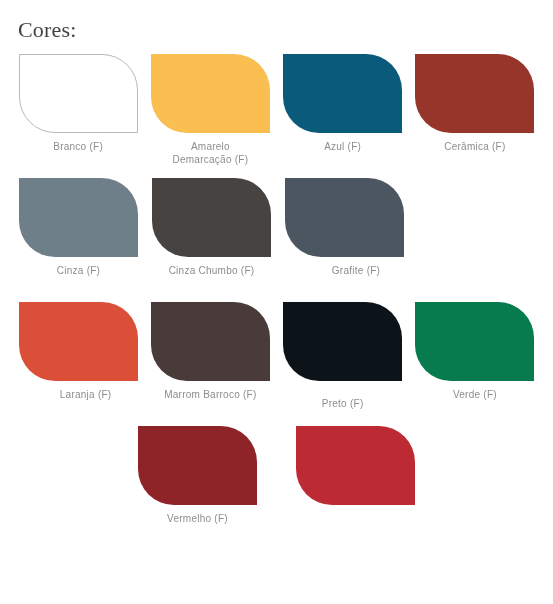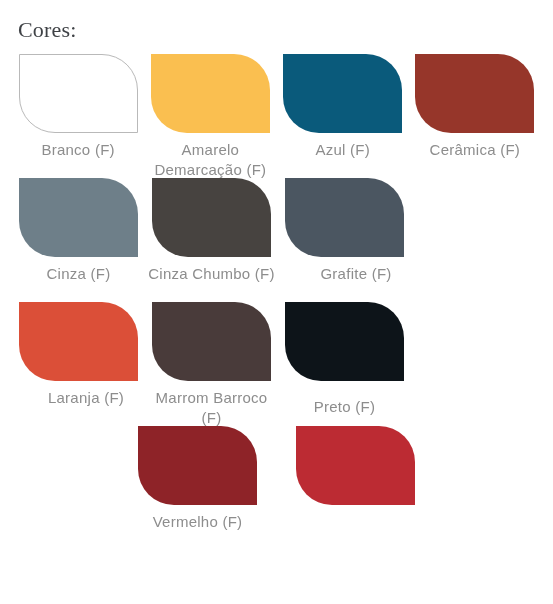--- a/index.html
+++ b/index.html
@@ -58,21 +58,21 @@
     border-bottom-left-radius: 36px;
     border-top-left-radius: 0;
     border-bottom-right-radius: 0;
     box-sizing: border-box;
   }
   .swatch-chip.outlined {
     border: 1px solid #b9b9b9;
   }
   .swatch-label {
     margin-top: 7px;
-    font-size: 15px;
+    font-size: 10px;
     color: #8d8d8d;
     text-align: center;
     line-height: 1.32;
     letter-spacing: 0.25px;
     white-space: pre-line;
   }
 </style>
 </head>
 <body style="background: rgb(255, 255, 255);">
 
@@ -123,20 +123,24 @@
         <div class="swatch-label" style="color: rgb(141, 141, 141); margin-left: 15px;">Laranja (F)</div>
       </div>
       <div class="swatch-cell">
         <div class="swatch-chip" style="background-color: rgb(73, 59, 58);"></div>
         <div class="swatch-label" style="color: rgb(141, 141, 141);">Marrom Barroco (F)</div>
       </div>
       <div class="swatch-cell">
         <div class="swatch-chip" style="background-color: rgb(13, 20, 25);"></div>
         <div class="swatch-label" style="color: rgb(141, 141, 141); margin-top: 16px;">Preto (F)</div>
       </div>
+      <div class="swatch-cell">
+        <div class="swatch-chip" style="background-color: rgb(7, 122, 78);"></div>
+        <div class="swatch-label" style="color: rgb(141, 141, 141);">Verde (F)</div>
+      </div>
     </div>
 
     <div class="swatch-row centered">
       <div class="swatch-cell">
         <div class="swatch-chip" style="background-color: rgb(142, 35, 40);"></div>
         <div class="swatch-label" style="color: rgb(141, 141, 141);">Vermelho (F)</div>
       </div>
       <div class="swatch-cell">
         <div class="swatch-chip" style="background-color: rgb(188, 43, 51);"></div>
       </div>

